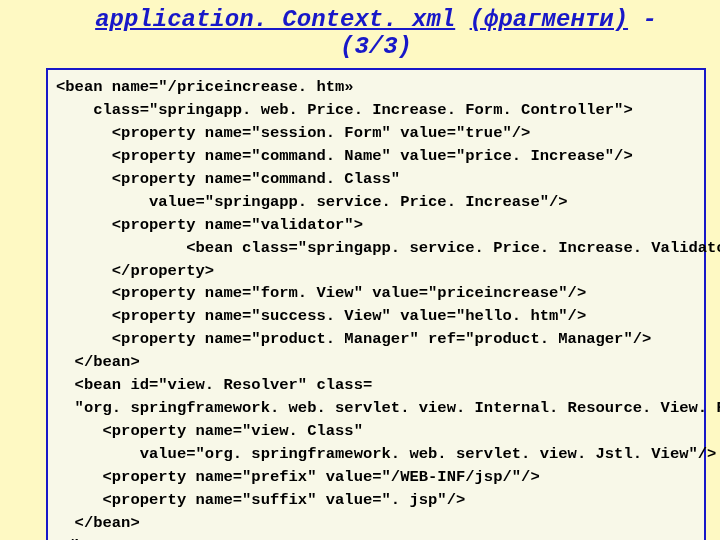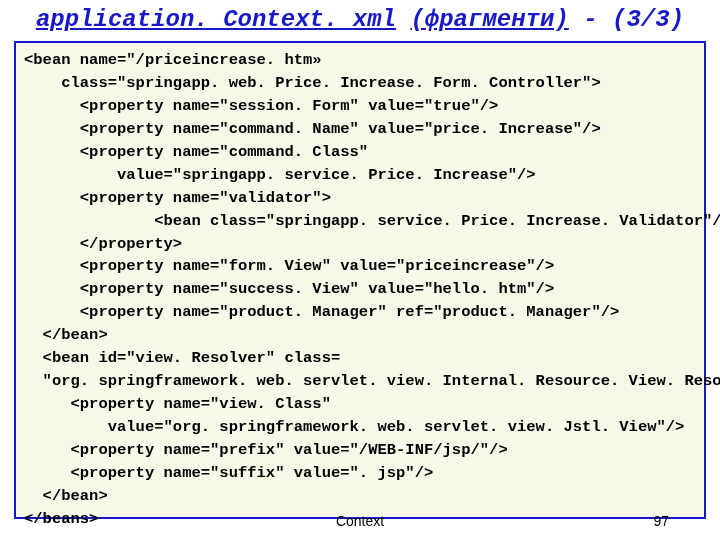--- a/index.html
+++ b/index.html
@@ -7,23 +7,24 @@
     padding: 0;
     width: 720px;
     height: 540px;
     background: #d8dcd8;
     font-family: Arial, sans-serif;
     overflow: hidden;
   }
   .slide {
     width: 720px;
     height: 540px;
-    background: #ffffff;
+    background: #fef9c3;
     box-sizing: border-box;
     position: relative;
+    padding-left: 32px;
   }
   .title-bar {
     padding: 6px 20px 4px 20px;
     text-align: center;
   }
   .title {
     font-family: "Courier New", monospace;
     font-weight: bold;
     font-style: italic;
     font-size: 24px;

